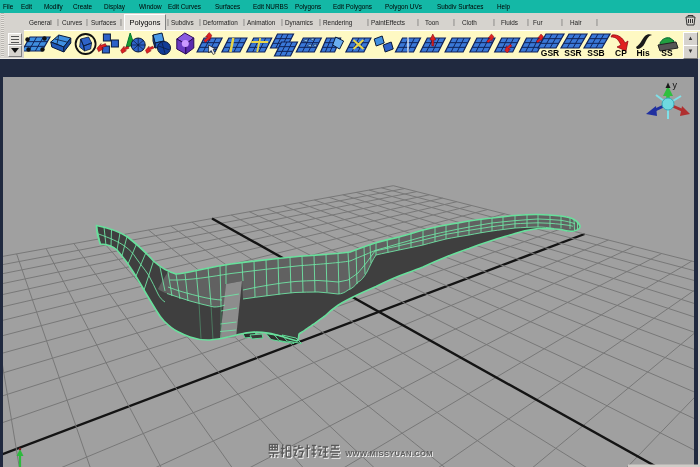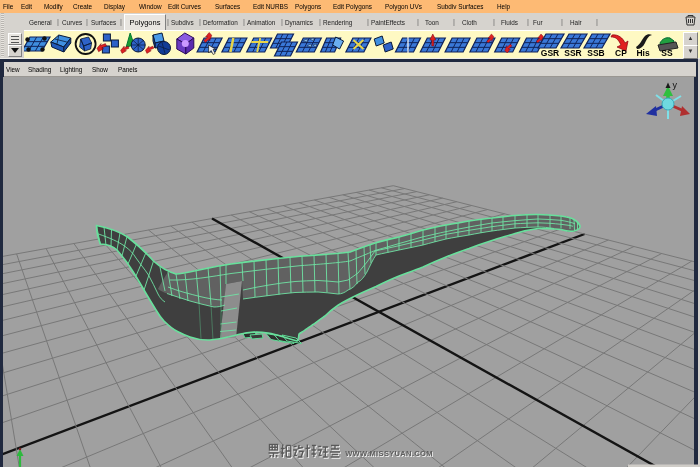--- a/index.html
+++ b/index.html
@@ -137,21 +137,21 @@
           </g>
           <g transform="translate(329.5,444)" stroke="#595959" stroke-width="1.4" fill="none">
             <path d="M1.5,1.5 L9.5,1.5 M5.5,1.5 L5.5,5 M1.5,5 L9.5,5 M0.5,8 L10.5,8 M2.5,10.5 L8.5,10.5 M1,13 L10,13"></path>
           </g>
 <text x="346" y="457" font-size="7.5" font-weight="bold" letter-spacing="0.35" fill="#f0f0f0" font-family="Liberation Sans, sans-serif">WWW.MISSYUAN.COM</text>
 <text x="345.2" y="456.2" font-size="7.5" font-weight="bold" letter-spacing="0.35" fill="#5e5e5e" font-family="Liberation Sans, sans-serif">WWW.MISSYUAN.COM</text>
 </g>
 </g>
 <rect x="628" y="464.5" width="72" height="2.5" fill="#cfccc7"></rect>
 </svg>
-<div class="mrow" style="top:0;height:13px;font-size:7.5px;background:#fdba74">
+<div class="mrow" style="top:0;height:13px;font-size:7.5px;background:#14b8a6">
       <span style="position:absolute;left:3px;top:2px;display:inline-block;transform:scaleX(.85);transform-origin:0 50%">File</span>
       <span style="position:absolute;left:21px;top:2px;display:inline-block;transform:scaleX(.85);transform-origin:0 50%">Edit</span>
       <span style="position:absolute;left:44px;top:2px;display:inline-block;transform:scaleX(.85);transform-origin:0 50%">Modify</span>
       <span style="position:absolute;left:73px;top:2px;display:inline-block;transform:scaleX(.85);transform-origin:0 50%">Create</span>
       <span style="position:absolute;left:104px;top:2px;display:inline-block;transform:scaleX(.85);transform-origin:0 50%">Display</span>
       <span style="position:absolute;left:139px;top:2px;display:inline-block;transform:scaleX(.85);transform-origin:0 50%">Window</span>
       <span style="position:absolute;left:168px;top:2px;display:inline-block;transform:scaleX(.85);transform-origin:0 50%">Edit Curves</span>
       <span style="position:absolute;left:215px;top:2px;display:inline-block;transform:scaleX(.85);transform-origin:0 50%">Surfaces</span>
       <span style="position:absolute;left:253px;top:2px;display:inline-block;transform:scaleX(.85);transform-origin:0 50%">Edit NURBS</span>
       <span style="position:absolute;left:295px;top:2px;display:inline-block;transform:scaleX(.85);transform-origin:0 50%">Polygons</span>
@@ -396,19 +396,12 @@
 <div style="position:absolute;left:1px;top:0;width:3px;height:44px;background:repeating-linear-gradient(#b8b5b0 0 1px,#e8e5e0 1px 2px)"></div>
 <div style="position:absolute;left:8px;top:20px;width:14px;height:12px;background:#e8e5e0;border:1px solid #fff;border-right-color:#808080;border-bottom-color:#808080;box-sizing:border-box">
         <div style="margin:2px 2px;height:1px;background:#555"></div>
         <div style="margin:2px 2px;height:1px;background:#555"></div>
         <div style="margin:2px 2px;height:1px;background:#555"></div>
       </div>
 <div style="position:absolute;left:8px;top:32px;width:14px;height:12px;background:#d6d3ce;border:1px solid #fff;border-right-color:#808080;border-bottom-color:#808080;box-sizing:border-box">
         <div style="width:0;height:0;border-left:4px solid transparent;border-right:4px solid transparent;border-top:5px solid #111;margin:2px auto"></div>
       </div>
 </div>
-<div class="mrow" style="top:62px;left:4px;width:692px;height:14px;font-size:7.5px;background:#d6d3ce;border-bottom:1px solid #9a9792">
-      <span style="position:absolute;left:2px;top:3px;display:inline-block;transform:scaleX(.85);transform-origin:0 50%">View</span>
-      <span style="position:absolute;left:24px;top:3px;display:inline-block;transform:scaleX(.85);transform-origin:0 50%">Shading</span>
-      <span style="position:absolute;left:56px;top:3px;display:inline-block;transform:scaleX(.85);transform-origin:0 50%">Lighting</span>
-      <span style="position:absolute;left:88px;top:3px;display:inline-block;transform:scaleX(.85);transform-origin:0 50%">Show</span>
-      <span style="position:absolute;left:114px;top:3px;display:inline-block;transform:scaleX(.85);transform-origin:0 50%">Panels</span>
-    </div>
 </div>
 </body></html>

